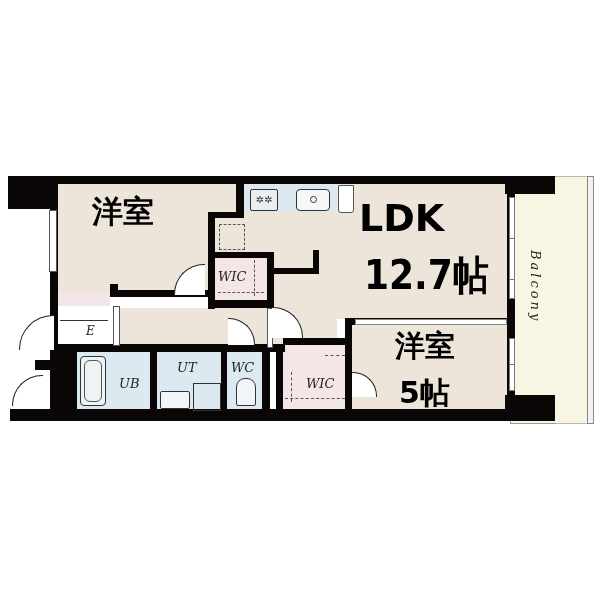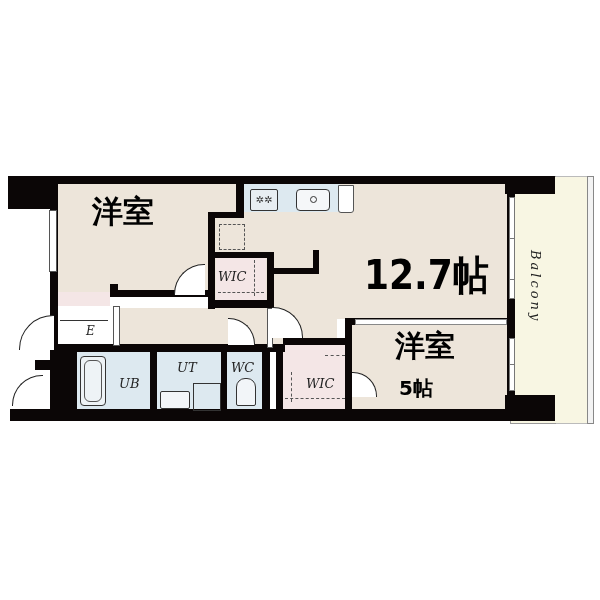--- a/index.html
+++ b/index.html
@@ -109,24 +109,25 @@
   <div class="dash" style="left:325px;top:355px;width:20px;height:0;border-width:1.5px 0 0 0;"></div>
 
   <div class="abs" style="left:80px;top:356px;width:24px;height:48px;border:1.4px solid #333;border-radius:4px;background:#eef3f6;"></div>
   <div class="abs" style="left:84px;top:360px;width:16px;height:40px;border:1px solid #555;border-radius:6px;"></div>
   <div class="abs" style="left:160px;top:391px;width:28px;height:16px;border:1.4px solid #333;border-radius:2px;background:#f2f5f8;"></div>
   <div class="abs" style="left:193px;top:383px;width:26px;height:26px;border:1.2px solid #333;"></div>
   <div class="abs" style="left:236px;top:378px;width:18px;height:26px;border:1.4px solid #333;border-radius:9px 9px 2px 2px;background:#f2f5f8;"></div>
 
   <div class="room-label" style="left:92px;top:196px;font-size:31px;">洋室</div>
 
+  <div class="room-label" style="left:359px;top:199px;font-size:38px;">LDK</div>
   <div class="room-label" style="left:364px;top:255px;font-size:40px;transform:scaleX(0.9);transform-origin:left;">12.7帖</div>
 
   <div class="room-label" style="left:395px;top:331px;font-size:30px;">洋室</div>
-  <div class="room-label" style="left:399px;top:378px;font-size:20px;">5帖</div>
+  <div class="room-label" style="left:399px;top:378px;font-size:30px;">5帖</div>
 
   <div class="small-label" style="left:218px;top:270px;">WIC</div>
   <div class="small-label" style="left:306px;top:377px;">WIC</div>
   <div class="small-label" style="left:86px;top:325px;font-size:12px;">E</div>
   <div class="small-label" style="left:119px;top:377px;">UB</div>
   <div class="small-label" style="left:177px;top:361px;">UT</div>
   <div class="small-label" style="left:231px;top:361px;">WC</div>
 
   <div class="small-label" style="left:542px;top:250px;transform:rotate(90deg);transform-origin:left top;font-size:13px;letter-spacing:3px;">Balcony</div>
 

